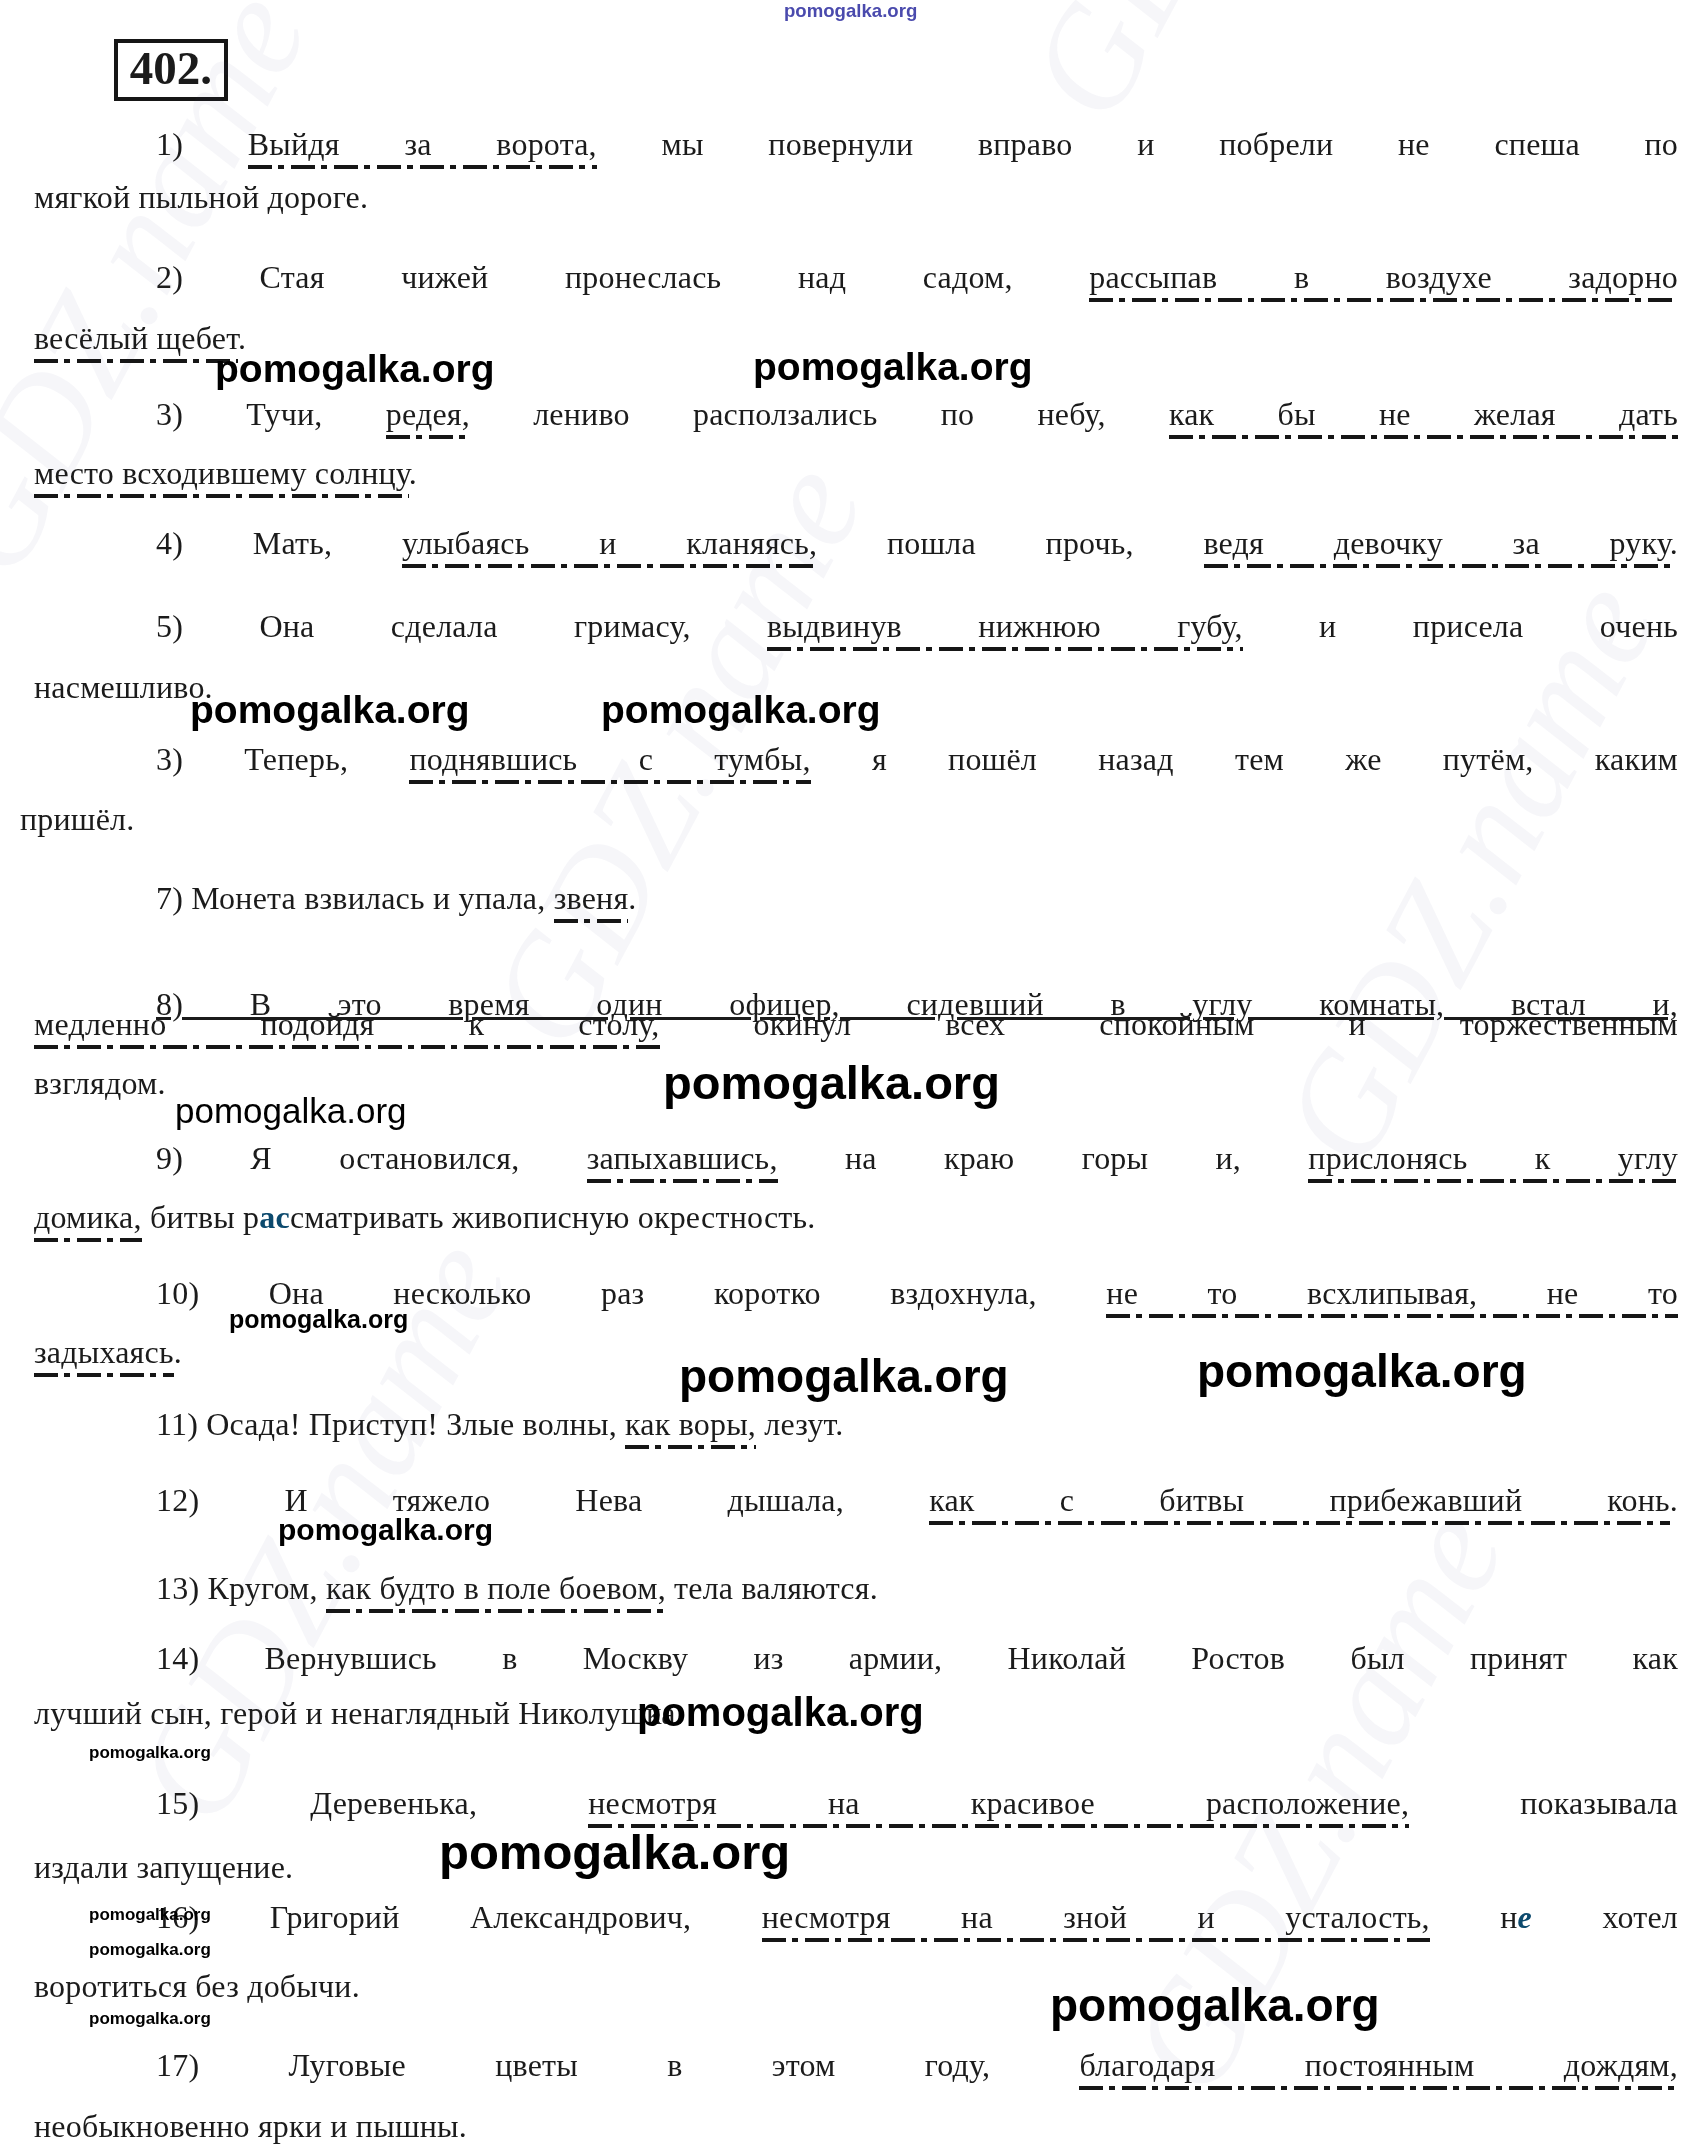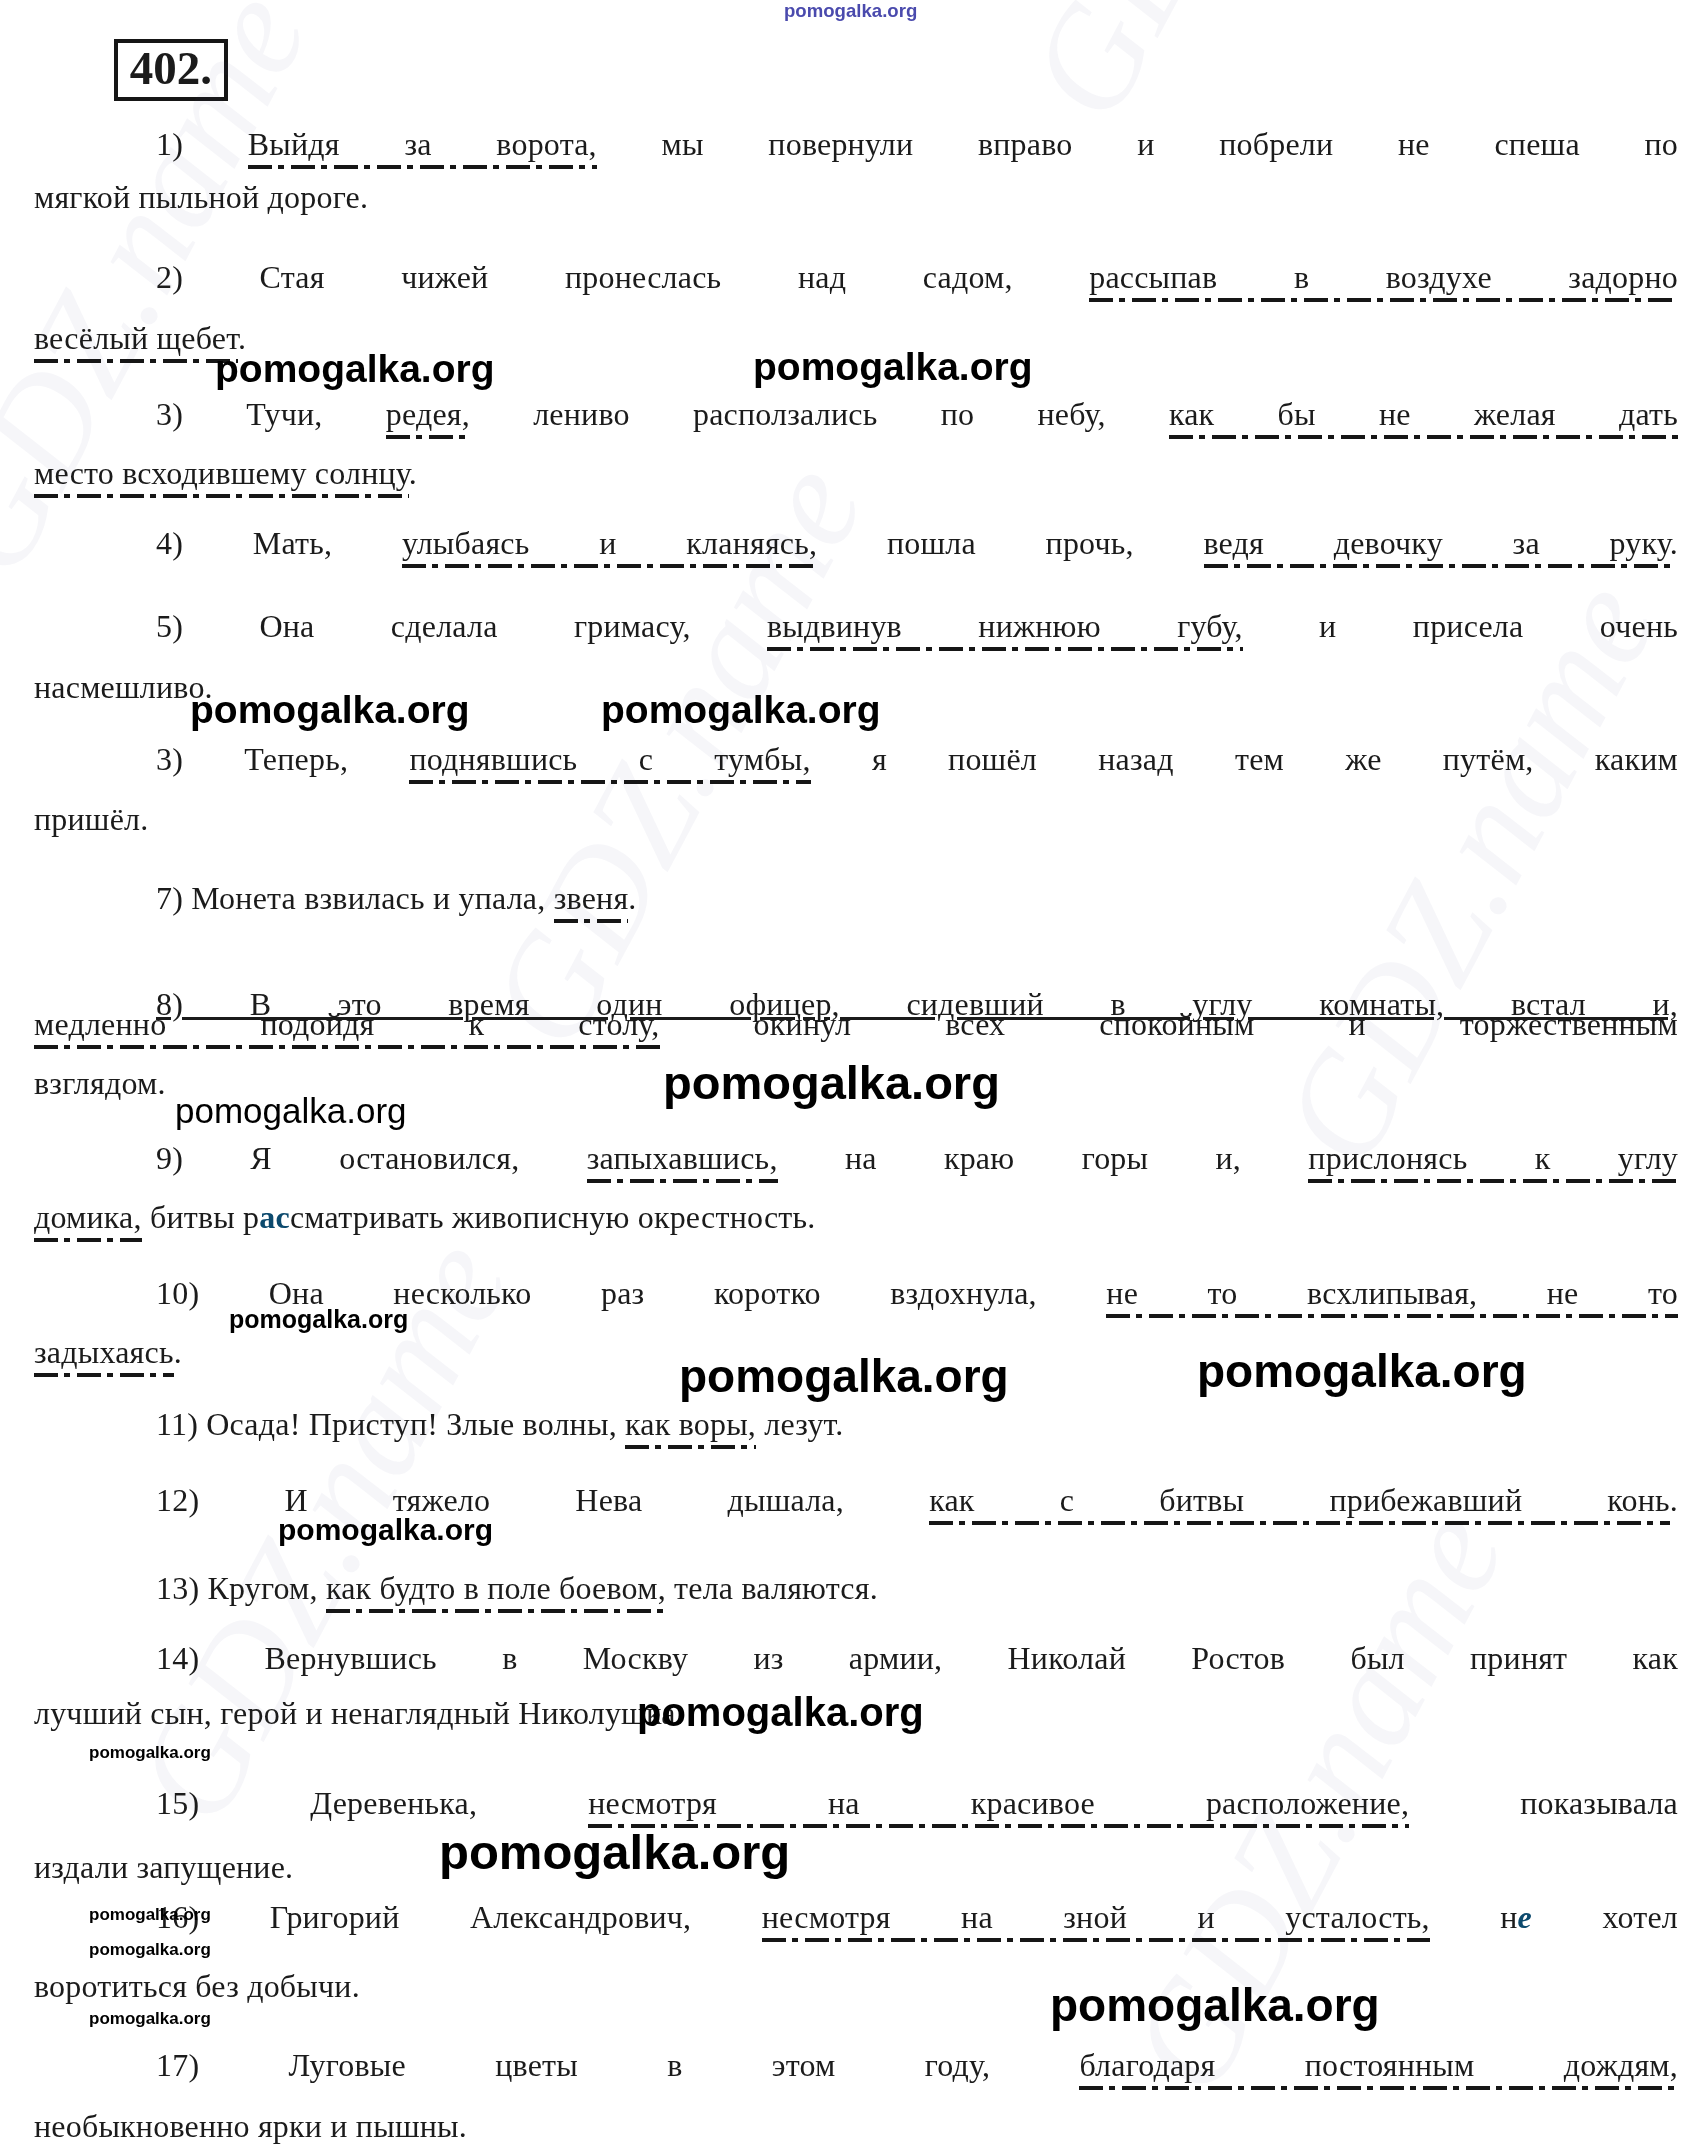--- a/index.html
+++ b/index.html
@@ -80,21 +80,21 @@
       <div class="line j" style="left: 156px; top: 120px; width: 1522px;"><span>1) </span><span class="u">Выйдя за ворота,</span><span> мы повернули вправо и побрели не спеша по</span></div>
       <div class="line" style="left: 34px; top: 173px;"><span>мягкой пыльной дороге.</span></div>
       <div class="line j" style="left: 156px; top: 253px; width: 1522px;"><span>2) Стая чижей пронеслась над садом, </span><span class="u">рассыпав в воздухе задорно</span></div>
       <div class="line" style="left: 34px; top: 314px;"><span class="u">весёлый щебет</span><span>.</span></div>
       <div class="line j" style="left: 156px; top: 390px; width: 1522px;"><span>3) Тучи, </span><span class="u">редея,</span><span> лениво расползались по небу, </span><span class="u">как бы не желая дать</span></div>
       <div class="line" style="left: 34px; top: 449px;"><span class="u">место всходившему солнцу</span><span>.</span></div>
       <div class="line j" style="left: 156px; top: 519px; width: 1522px;"><span>4) Мать, </span><span class="u">улыбаясь и кланяясь,</span><span> пошла прочь, </span><span class="u">ведя девочку за руку</span><span>.</span></div>
       <div class="line j" style="left: 156px; top: 602px; width: 1522px;"><span>5) Она сделала гримасу, </span><span class="u">выдвинув нижнюю губу,</span><span> и присела очень</span></div>
       <div class="line" style="left: 34px; top: 663px;"><span>насмешливо.</span></div>
       <div class="line j" style="left: 156px; top: 735px; width: 1522px;"><span>3) Теперь, </span><span class="u">поднявшись с тумбы,</span><span> я пошёл назад тем же путём, каким</span></div>
-      <div class="line" style="left: 34px; top: 795px;"><span>пришёл.</span></div>
+      <div class="line" style="left: 20px; top: 795px;"><span>пришёл.</span></div>
       <div class="line" style="left: 156px; top: 874px;"><span>7) Монета взвилась и упала, </span><span class="u">звеня</span><span>.</span></div>
       <div class="line j" style="left: 156px; top: 980px; width: 1522px; text-decoration: underline;"><span>8) В это время один офицер, сидевший в углу комнаты, встал и,</span></div>
       <div class="line j" style="left: 34px; top: 1000px; width: 1644px;"><span class="u">медленно подойдя к столу,</span><span> окинул всех спокойным и торжественным</span></div>
       <div class="line" style="left: 34px; top: 1059px;"><span>взглядом.</span></div>
       <div class="line j" style="left: 156px; top: 1134px; width: 1522px;"><span>9) Я остановился, </span><span class="u">запыхавшись,</span><span> на краю горы и, </span><span class="u">прислонясь к углу</span></div>
       <div class="line" style="left: 34px; top: 1193px;"><span class="u">домика,</span><span> битвы р</span><span class="red">ас</span><span>сматривать живописную окрестность.</span></div>
       <div class="line j" style="left: 156px; top: 1269px; width: 1522px;"><span>10) Она несколько раз коротко вздохнула, </span><span class="u">не то всхлипывая, не то</span></div>
       <div class="line" style="left: 34px; top: 1328px;"><span class="u">задыхаясь</span><span>.</span></div>
       <div class="line" style="left: 156px; top: 1400px;"><span>11) Осада! Приступ! Злые волны, </span><span class="u">как воры,</span><span> лезут.</span></div>
       <div class="line j" style="left: 156px; top: 1476px; width: 1522px;"><span>12) И тяжело Нева дышала, </span><span class="u">как с битвы прибежавший конь</span><span>.</span></div>

